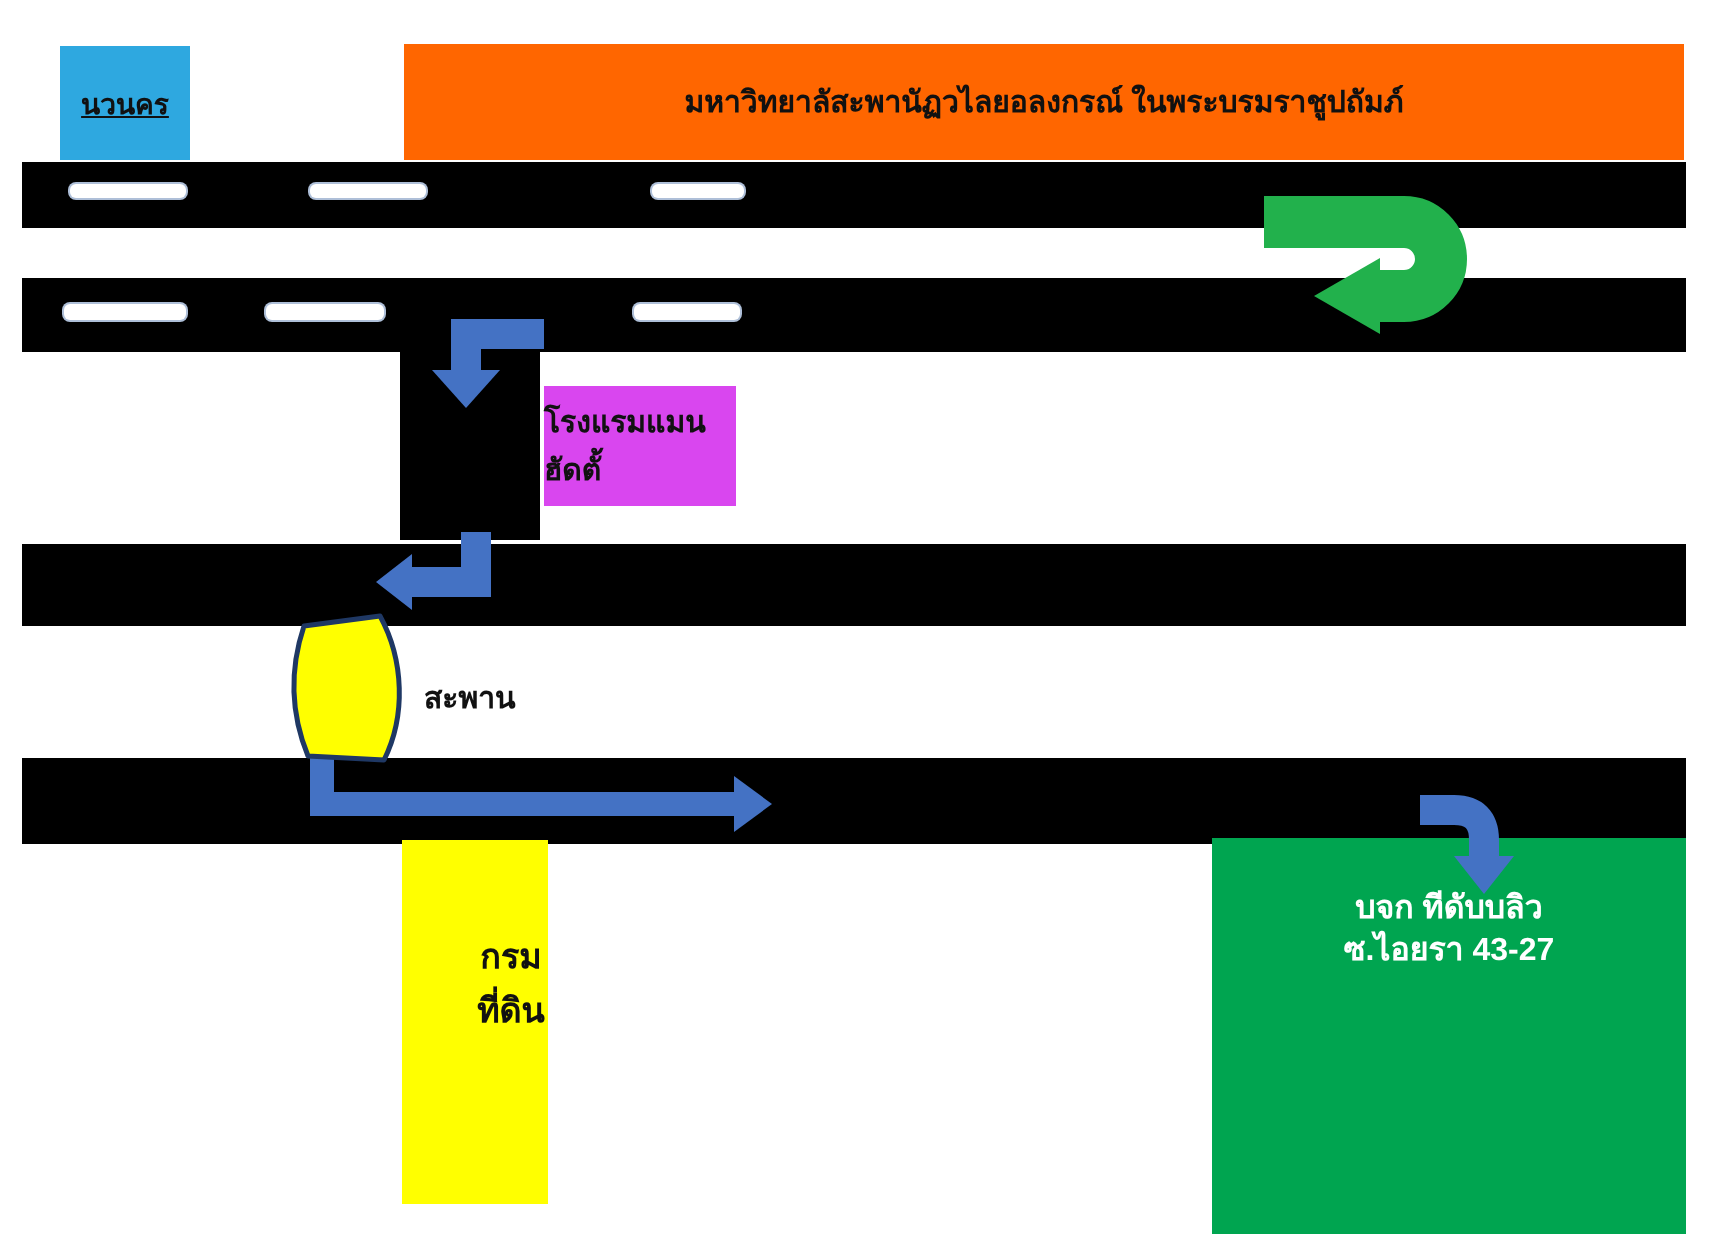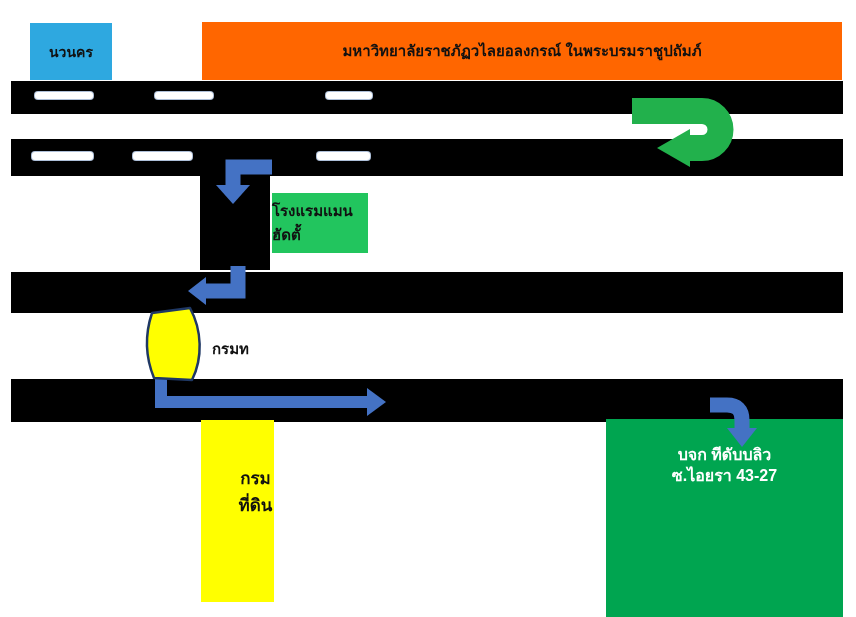--- a/index.html
+++ b/index.html
@@ -9,40 +9,40 @@
   }
   .abs{position:absolute;}
   .road{position:absolute;left:11px;width:832px;background:#000000;}
   #road-1{top:81px;height:33px;}
   #road-2{top:139px;height:37px;}
   #road-3{top:272px;height:41px;}
   #road-4{top:379px;height:43px;}
   #connector{position:absolute;left:200px;top:176px;width:70px;height:94px;background:#000000;}
   .dash{position:absolute;background:#ffffff;height:7px;border-radius:3px;box-shadow:0 0 0 1px #aebfd8;}
   .box{position:absolute;display:flex;align-items:center;justify-content:center;text-align:center;}
-  #navanakorn{left:30px;top:23px;width:82px;height:57px;background:#2EA8E0;font-weight:bold;font-size:14px;}
+  #navanakorn{left:30px;top:23px;width:65px;height:57px;background:#2EA8E0;font-weight:bold;font-size:14px;text-decoration:underline;}
   #university{left:202px;top:22px;width:640px;height:58px;background:#FF6600;font-weight:bold;font-size:15px;}
-  #hotel{left:272px;top:193px;width:96px;height:60px;background:#22c55e;font-weight:600;font-size:15px;justify-content:flex-start;text-align:left;}
+  #hotel{left:272px;top:193px;width:96px;height:60px;background:#d946ef;font-weight:600;font-size:15px;justify-content:flex-start;text-align:left;}
   #bridge-label{left:212px;top:337px;width:80px;font-size:15px;font-weight:600;text-align:left;display:block;}
   #land-dept{left:201px;top:420px;width:73px;height:182px;background:#FFFF00;align-items:flex-start;font-weight:bold;font-size:17px;padding-top:0;}
   #land-dept .inner{margin-top:44px;width:100%;padding-left:36px;}
   #company{left:606px;top:419px;width:237px;height:233px;background:#00A550;color:#ffffff;font-weight:bold;font-size:16px;align-items:flex-start;}
   #company .inner{margin-top:26px;width:100%;line-height:1.3;}
   svg{position:absolute;left:0;top:0;}
 </style>
 </head>
 <body>
 
 <div id="canvas">
 
   <div class="box" id="navanakorn">
     <span>นวนคร</span>
   </div>
   <div class="box" id="university">
-    <span>มหาวิทยาลัยราชภัฏวไลยอลงกรณ์ ในพระบรมราชูปถัมภ์</span>
+    <span>มหาวิทยาลัสะพานัฏวไลยอลงกรณ์ ในพระบรมราชูปถัมภ์</span>
   </div>
 
   <div class="road" id="road-1"></div>
   <div class="road" id="road-2"></div>
   <div id="connector"></div>
   <div class="road" id="road-3"></div>
   <div class="road" id="road-4"></div>
 
   <div class="dash" style="left:35px;top:92px;width:58px;"></div>
   <div class="dash" style="left:155px;top:92px;width:58px;"></div>
@@ -78,15 +78,15 @@
     <path d="M238 266 L238 291 L205 291" stroke="#4472C4" stroke-width="15" fill="none"></path>
     <polygon points="206,277 206,305 188,291" fill="#4472C4"></polygon>
 
     <path d="M632 111 L702 111 A18.5 18.5 0 0 1 702 148 L690 148" stroke="#22B14C" stroke-width="26" fill="none"></path>
     <polygon points="690,129 690,167 657,148" fill="#22B14C"></polygon>
 
     <path d="M710 405 L727 405 Q742 405 742 420 L742 429" stroke="#4472C4" stroke-width="15" fill="none"></path>
     <polygon points="727,428 757,428 742,447" fill="#4472C4"></polygon>
   </svg>
 
-  <div class="abs" id="bridge-label">กรมท</div>
+  <div class="abs" id="bridge-label">สะพาน</div>
 
 </div>
 
 </body></html>

